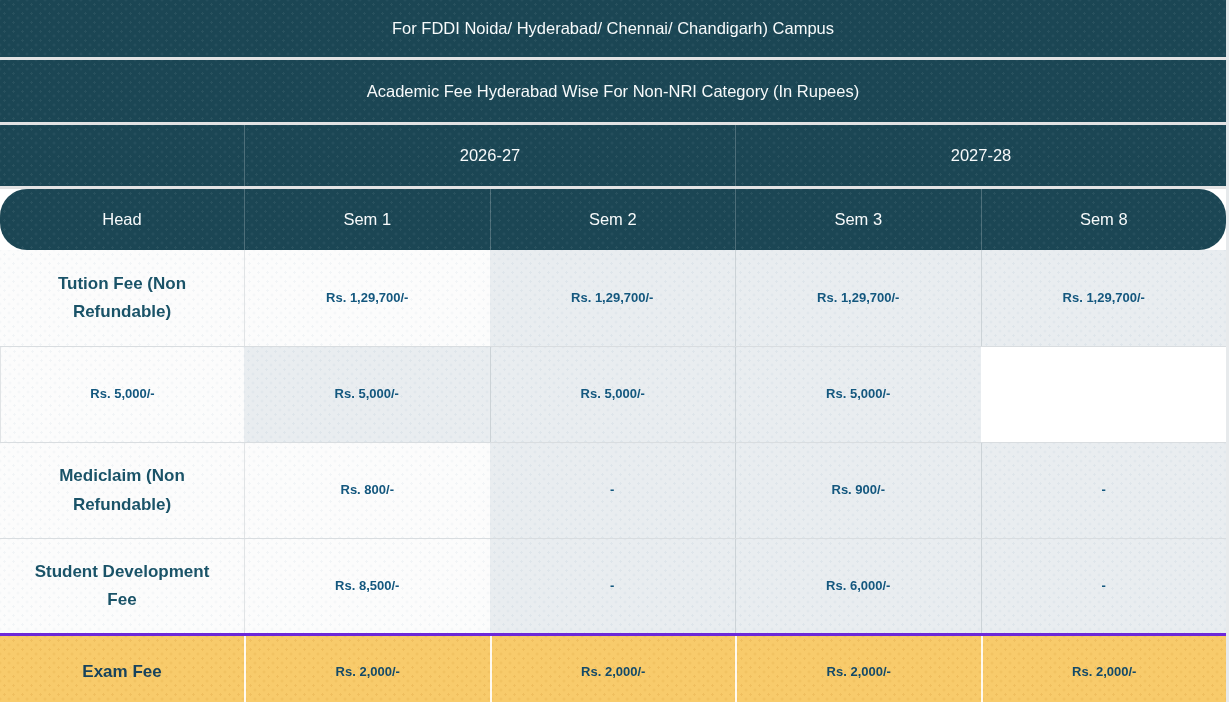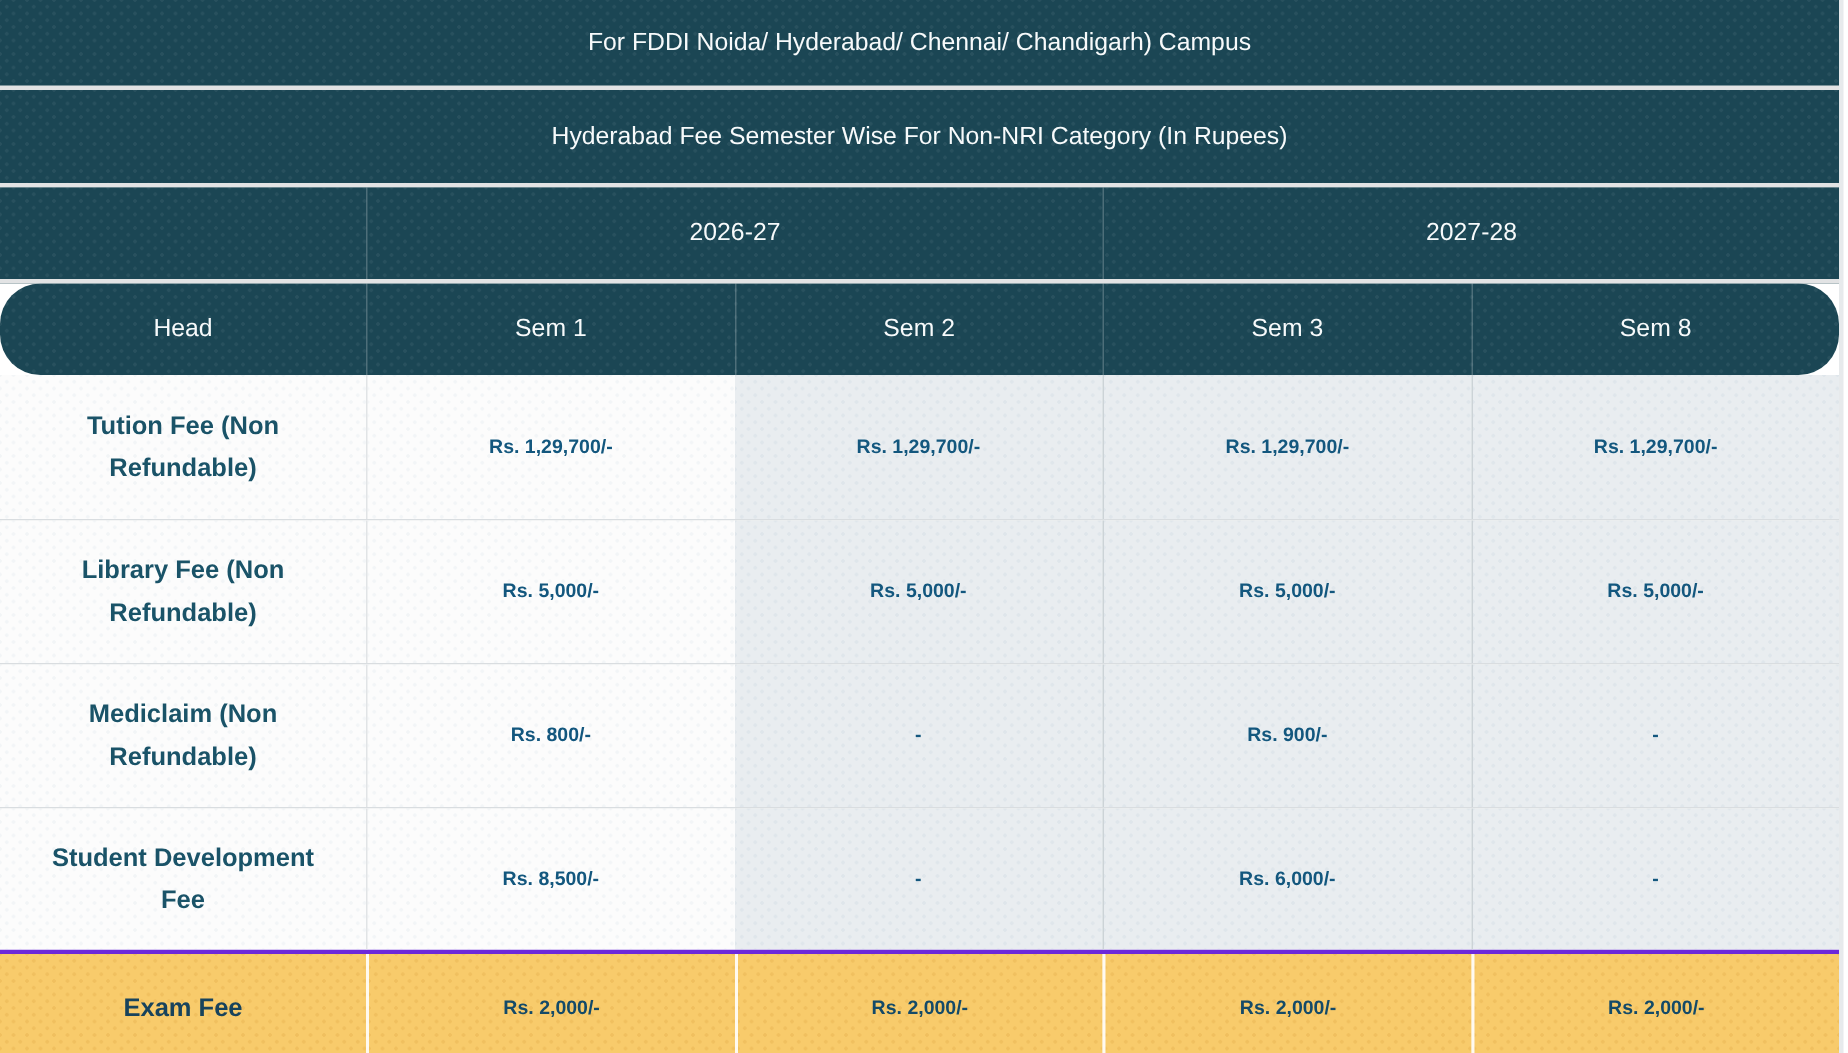--- a/index.html
+++ b/index.html
@@ -100,21 +100,21 @@
 </head>
 <body>
 
 <div class="tbl">
 
   <div class="one-col dark hsep row-title1">
     <div class="c">For FDDI Noida/ Hyderabad/ Chennai/ Chandigarh) Campus</div>
   </div>
 
   <div class="one-col dark hsep row-title2">
-    <div class="c">Hyderabad Fee Semester Wise For Non-NRI Category (In Rupees)</div>
+    <div class="c">Academic Fee Hyderabad Wise For Non-NRI Category (In Rupees)</div>
   </div>
 
   <div class="grid dark hsep row-years">
     <div class="c"></div>
     <div class="c span2">2026-27</div>
     <div class="c span2">2027-28</div>
   </div>
 
   <div class="grid dark row-heads">
     <div class="c">Head</div>
@@ -126,21 +126,20 @@
 
   <div class="grid brow">
     <div class="c cell-white head-cell">Tution Fee (Non Refundable)</div>
     <div class="c cell-white val-cell vb-light">Rs. 1,29,700/-</div>
     <div class="c cell-gray val-cell">Rs. 1,29,700/-</div>
     <div class="c cell-gray val-cell vb-gray">Rs. 1,29,700/-</div>
     <div class="c cell-gray val-cell vb-gray">Rs. 1,29,700/-</div>
   </div>
 
   <div class="grid brow">
-    <div class="c cell-white head-cell">Library Fee (Non Refundable)</div>
     <div class="c cell-white val-cell vb-light">Rs. 5,000/-</div>
     <div class="c cell-gray val-cell">Rs. 5,000/-</div>
     <div class="c cell-gray val-cell vb-gray">Rs. 5,000/-</div>
     <div class="c cell-gray val-cell vb-gray">Rs. 5,000/-</div>
   </div>
 
   <div class="grid brow">
     <div class="c cell-white head-cell">Mediclaim (Non Refundable)</div>
     <div class="c cell-white val-cell vb-light">Rs. 800/-</div>
     <div class="c cell-gray val-cell">-</div>

